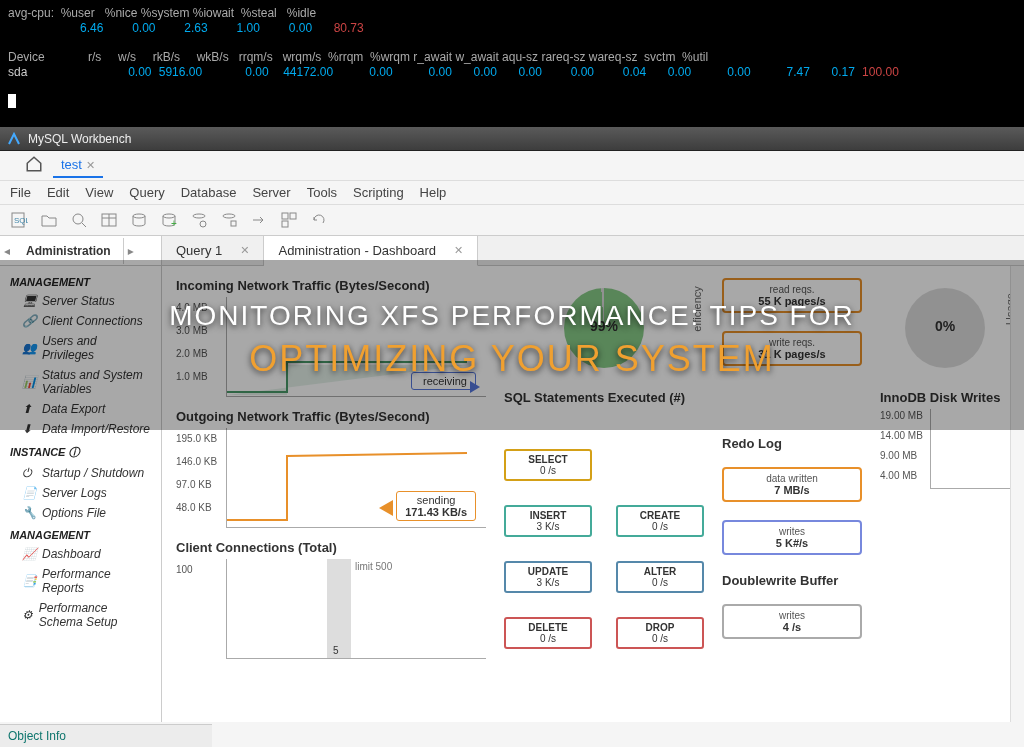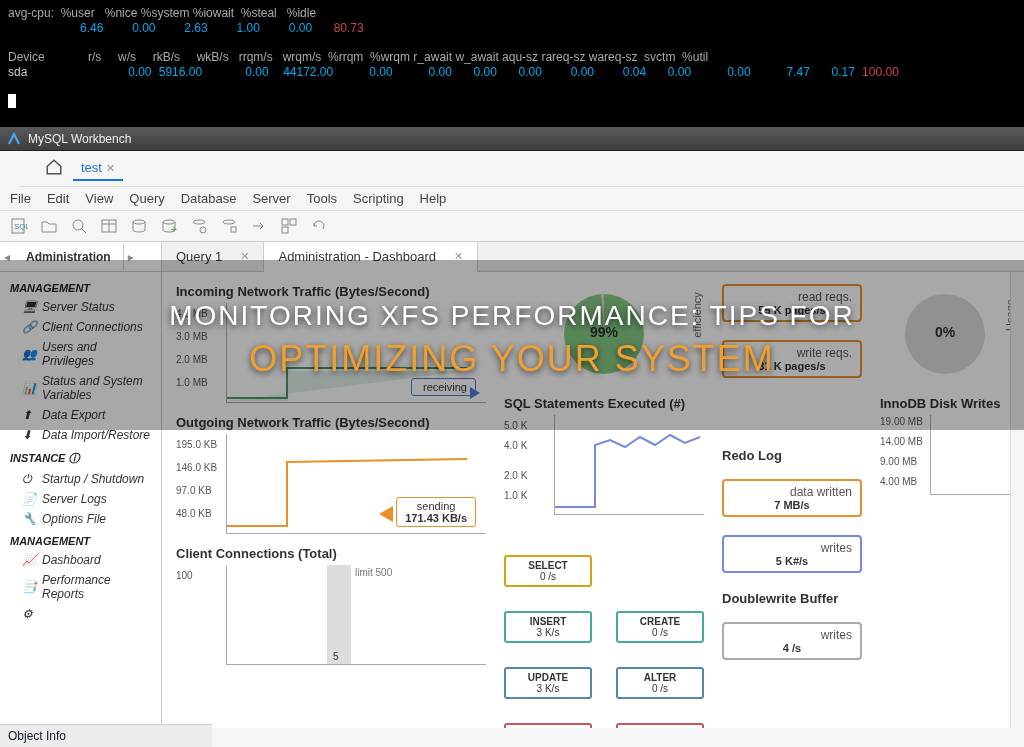--- a/index.html
+++ b/index.html
@@ -10,21 +10,21 @@
 .t-cyan { color: #00aaee; }
 .t-white { color: #ccc; }
 .t-red { color: #cc4444; }
 .t-grey { color: #aaa; }
 .cursor { display:inline-block; width:8px; height:14px; background:#fff; }
 
 
 .titlebar { background: linear-gradient(#5a5a5a,#3d3d3d); height: 24px; display:flex; align-items:center; padding:0 6px; color:#eee; font-size:12px; border-bottom:1px solid #222; }
 .titlebar svg { margin-right:6px; }
 .app { background:#f5f5f5; height:596px; }
-.tabs-top { display:flex; align-items:center; height:36px; padding:0 25px; gap:10px; border-bottom:1px solid #ddd;margin-left:20px; }
+.tabs-top { display:flex; align-items:center; height:30px; padding:0 25px; gap:10px; border-bottom:1px solid #ddd; }
 .home-icon { color:#555; }
 .toptab { font-size:13px; padding:4px 8px; border-bottom:2px solid transparent; color:#444; position:relative; }
 .toptab.active { border-bottom:2px solid #1a73e8; color:#1a73e8; }
 .close-x { color:#999; margin-left:4px; font-size:11px; }
 
 .menubar { display:flex; gap:16px; padding:4px 10px; font-size:13px; color:#444; border-bottom:1px solid #ddd; }
 .toolbar { display:flex; gap:8px; padding:4px 8px; border-bottom:1px solid #ccc; }
 .tool-ico { width:22px; height:22px; display:flex; align-items:center; justify-content:center; }
 
 .workarea { display:flex; height:calc(100% - 110px); }
@@ -55,38 +55,38 @@
 .arrow-l { position:absolute; left:-18px; top:8px; width:0; height:0; border-top:8px solid transparent; border-bottom:8px solid transparent; border-right:14px solid #e8902a; }
 .arrow-r { position:absolute; right:-5px; top:50%; width:0; height:0; border-top:6px solid transparent; border-bottom:6px solid transparent; border-left:10px solid #5577dd; }
 
 .pie { width:80px; height:80px; border-radius:50%; margin:10px auto; position:relative; }
 .pie-val { position:absolute; top:30px; width:100%; text-align:center; font-size:14px; font-weight:bold; color:#333; }
 .side-label { position:absolute; right:-16px; top:25px; transform:rotate(-90deg); font-size:11px; color:#666; }
 
 .stat-badge { border:2px solid #e8902a; border-radius:4px; padding:4px 8px; text-align:center; font-size:11px; margin-bottom:6px; color:#333; background:#fff; }
 .stat-badge.blue { border-color:#7788dd; }
 .stat-badge.grey { border-color:#aaa; }
-.stat-badge .lbl { display:block; font-size:12px; color:#555;text-align:right; }
+.stat-badge .lbl { display:block; font-size:10px; color:#555; }
 
 .sql-grid { display:flex; flex-wrap:wrap; gap:24px;margin-top:28px; }
 .sql-btn { border:2px solid; border-radius:3px; padding:3px 6px; width:88px; text-align:center; font-size:10px; background:#fff; }
 .sql-btn .lbl { display:block; font-size:10px; font-weight:bold; }
 .c-yellow { border-color:#d4a017; color:#333; }
 .c-green { border-color:#4a9; color:#333; }
 .c-blue { border-color:#58a; color:#333; }
 .c-red { border-color:#c55; color:#333; }
 
 .rightcol { position:absolute; right:0; top:0; width:14px; height:100%; background:#f5f5f5; border-left:1px solid #ddd; }
 
 
 .overlay { position:absolute; left:0; right:0; top:300px; text-align:center; pointer-events:none; z-index:10; }
 .overlay .l1 { color:#fff; font-size:28px; letter-spacing:2px; text-shadow:0 2px 6px rgba(0,0,0,.7); }
 .overlay .l2 { color:#f0a030; font-size:36px; letter-spacing:2px; text-shadow:0 2px 6px rgba(0,0,0,.7); margin-top:6px; }
 .darken { position:absolute; left:0; right:0; top:260px; height:170px; background:rgba(0,0,0,.34); z-index:5; pointer-events:none; }
-.objbar { position:absolute; bottom:0; left:0; width:212px; border-top:1px solid #ccc; background:#ececec; padding:4px 8px; font-size:12px; color:#0f172a; }
+.objbar { position:absolute; bottom:0; left:0; width:212px; border-top:1px solid #ccc; background:#ececec; padding:4px 8px; font-size:12px; color:#0f766e; }
 </style>
 </head>
 <body>
 
 <div class="terminal"><span class="t-grey">avg-cpu:  %user   %nice %system %iowait  %steal   %idle</span>
           <span class="t-cyan">6.46</span>    <span class="t-cyan">0.00</span>    <span class="t-cyan">2.63</span>    <span class="t-cyan">1.00</span>    <span class="t-cyan">0.00</span>   <span class="t-red">80.73</span>
 
 <span class="t-grey">Device             r/s     w/s     rkB/s     wkB/s   rrqm/s   wrqm/s  %rrqm  %wrqm r_await w_await aqu-sz rareq-sz wareq-sz  svctm  %util</span>
 <span class="t-white">sda</span>              <span class="t-cyan">0.00</span> <span class="t-cyan">5916.00</span>      <span class="t-cyan">0.00</span>  <span class="t-cyan">44172.00</span>     <span class="t-cyan">0.00</span>     <span class="t-cyan">0.00</span>   <span class="t-cyan">0.00</span>   <span class="t-cyan">0.00</span>    <span class="t-cyan">0.00</span>    <span class="t-cyan">0.04</span>   <span class="t-cyan">0.00</span>     <span class="t-cyan">0.00</span>     <span class="t-cyan">7.47</span>   <span class="t-cyan">0.17</span> <span class="t-red">100.00</span>
 
@@ -242,20 +242,21 @@
         <div class="sideitem">
             <span class="side-ico">📈</span>
             <span>Dashboard</span>
           </div>
         <div class="sideitem">
             <span class="side-ico">📑</span>
             <span>Performance Reports</span>
           </div>
         <div class="sideitem">
             <span class="side-ico">⚙</span>
+            <span>Performance Schema Setup</span>
           </div>
       </div>
     </div>
 
     <div style="flex:1;display:flex;flex-direction:column;">
       <div class="maintabs">
         <span class="mtab">
             <span>Query 1</span>
             <span class="close-x">✕</span>
           </span>
@@ -314,29 +315,20 @@
 
         <div class="col col2">
           <div style="position:relative">
             <div class="pie" style="background:conic-gradient(#8c8 0 356deg,#ddd 356deg 360deg);">
                 <div class="pie-val">99%</div>
               </div>
             <div class="side-label">efficiency</div>
           </div>
           <div>
             <div class="chart-title">SQL Statements Executed (#)</div>
-            <div class="chart-box">
-              <span class="y-tick" style="top:10%">5.0 K</span>
-              <span class="y-tick" style="top:30%">4.0 K</span>
-              <span class="y-tick" style="top:60%">2.0 K</span>
-              <span class="y-tick" style="top:80%">1.0 K</span>
-              <div class="mini-chart"><svg width="100%" height="100%" preserveAspectRatio="none">
-                    <polyline points="0,92 40,92 40,30 55,25 70,32 85,22 100,30 115,20 130,28 145,22" fill="none" stroke="#7788dd" stroke-width="2"></polyline>
-                  </svg></div>
-            </div>
           </div>
           <div class="sql-grid">
             <div class="sql-btn c-yellow"><span class="lbl">SELECT</span><span>0 /s</span></div>
             <div></div>
             <div class="sql-btn c-green"><span class="lbl">INSERT</span><span>3 K/s</span></div>
             <div class="sql-btn c-green"><span class="lbl">CREATE</span><span>0 /s</span></div>
             <div class="sql-btn c-blue"><span class="lbl">UPDATE</span><span>3 K/s</span></div>
             <div class="sql-btn c-blue"><span class="lbl">ALTER</span><span>0 /s</span></div>
             <div class="sql-btn c-red"><span class="lbl">DELETE</span><span>0 /s</span></div>
             <div class="sql-btn c-red"><span class="lbl">DROP</span><span>0 /s</span></div>

